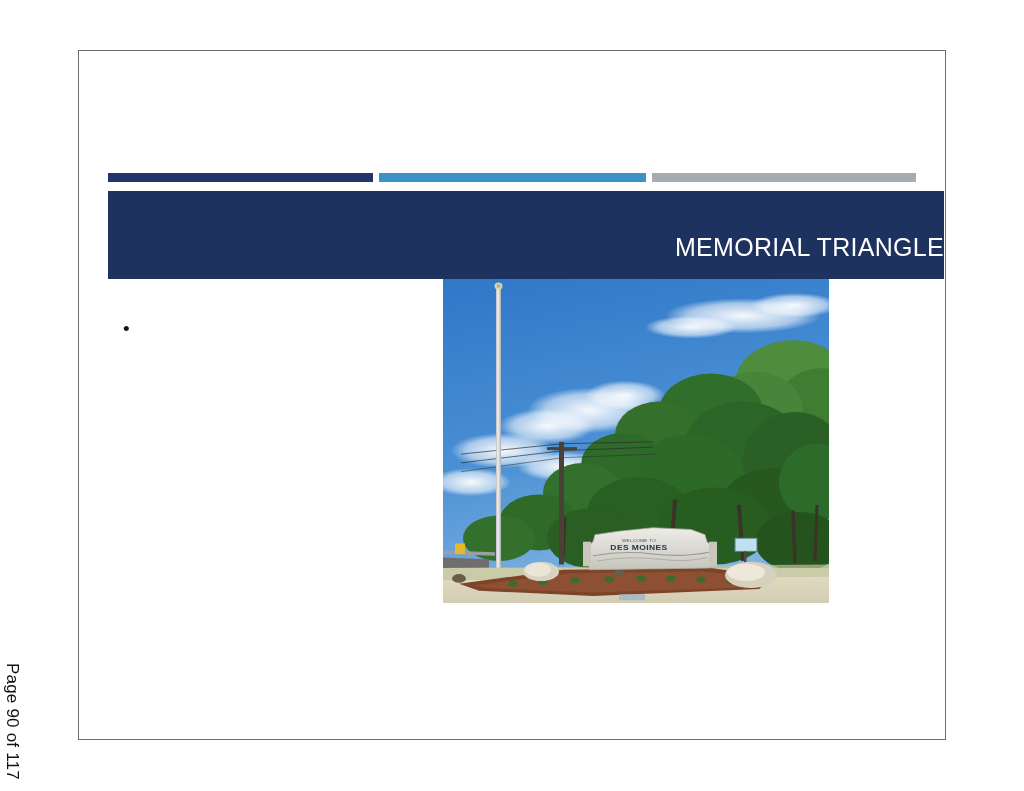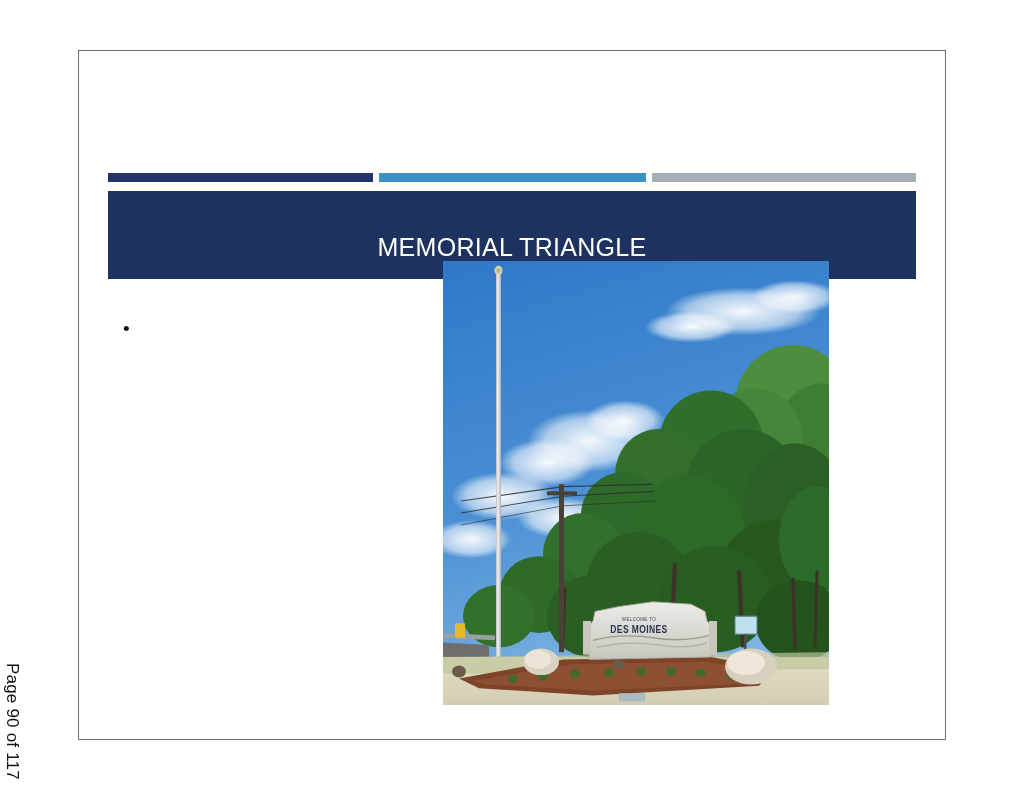--- a/index.html
+++ b/index.html
@@ -63,21 +63,22 @@
   
   #title-band {
     position: absolute;
     left: 29px;
     top: 140px;
     width: 808px;
     height: 88px;
     background: #1d325f;
     display: flex;
     align-items: center;
-    justify-content: center;
+    justify-content: flex-end;
+    padding-left: 28px;
   }
   #title-text {
     color: #ffffff;
     font-family: "Liberation Sans", sans-serif;
     font-size: 25px;
     font-weight: 400;
     letter-spacing: 0.3px;
     line-height: 1;
     padding-top: 24px;
     white-space: nowrap;
@@ -107,23 +108,23 @@
     font-size: 20px;
     color: #121212;
     letter-spacing: 0.1px;
     line-height: 1.25;
   }
 
   
   #photo {
     position: absolute;
     left: 364px;
-    top: 210px;
+    top: 228px;
     width: 386px;
-    height: 444px;
+    height: 324px;
     overflow: hidden;
     background: #eab308;
   }
   #photo svg { display: block; width: 100%; height: 100%; }
 </style>
 </head>
 <body>
 
 <div id="page-number">Page 90 of 117</div>
 

